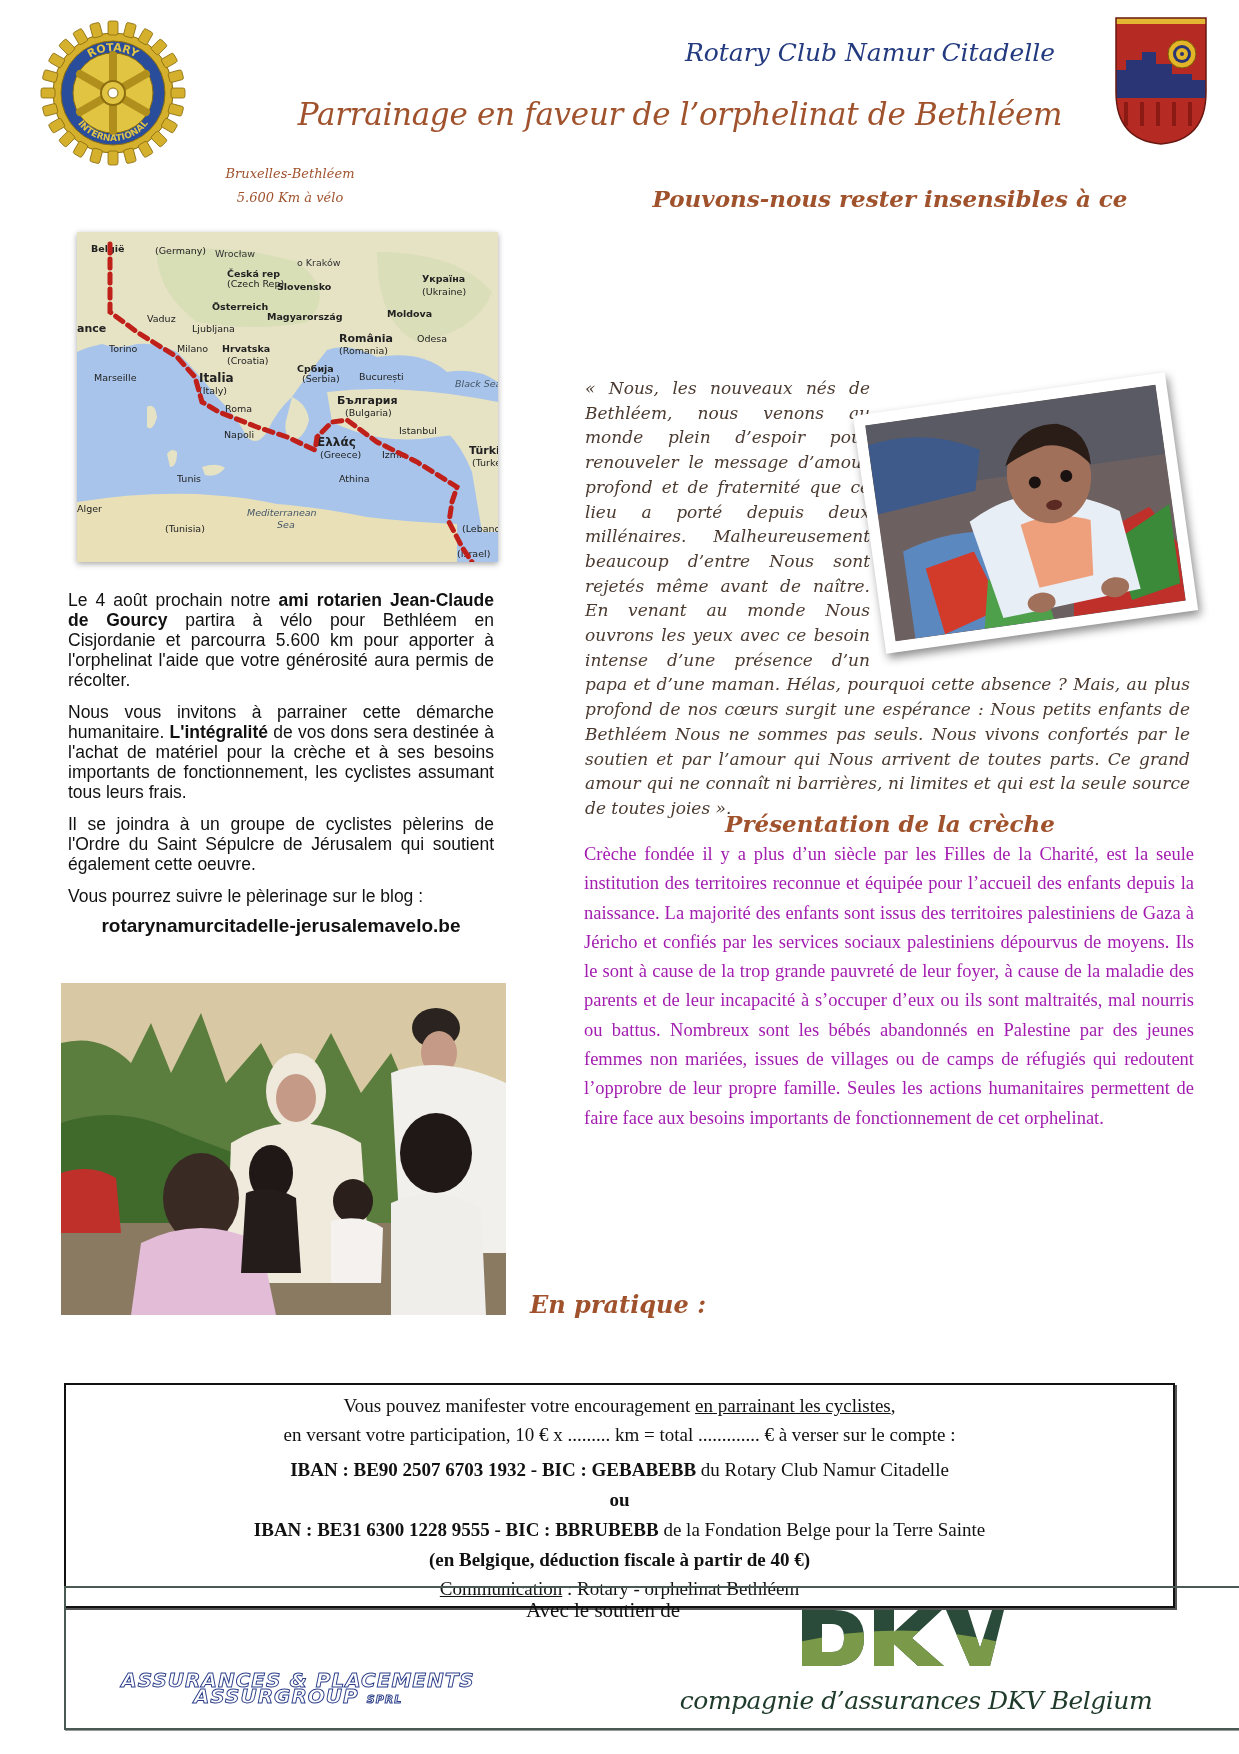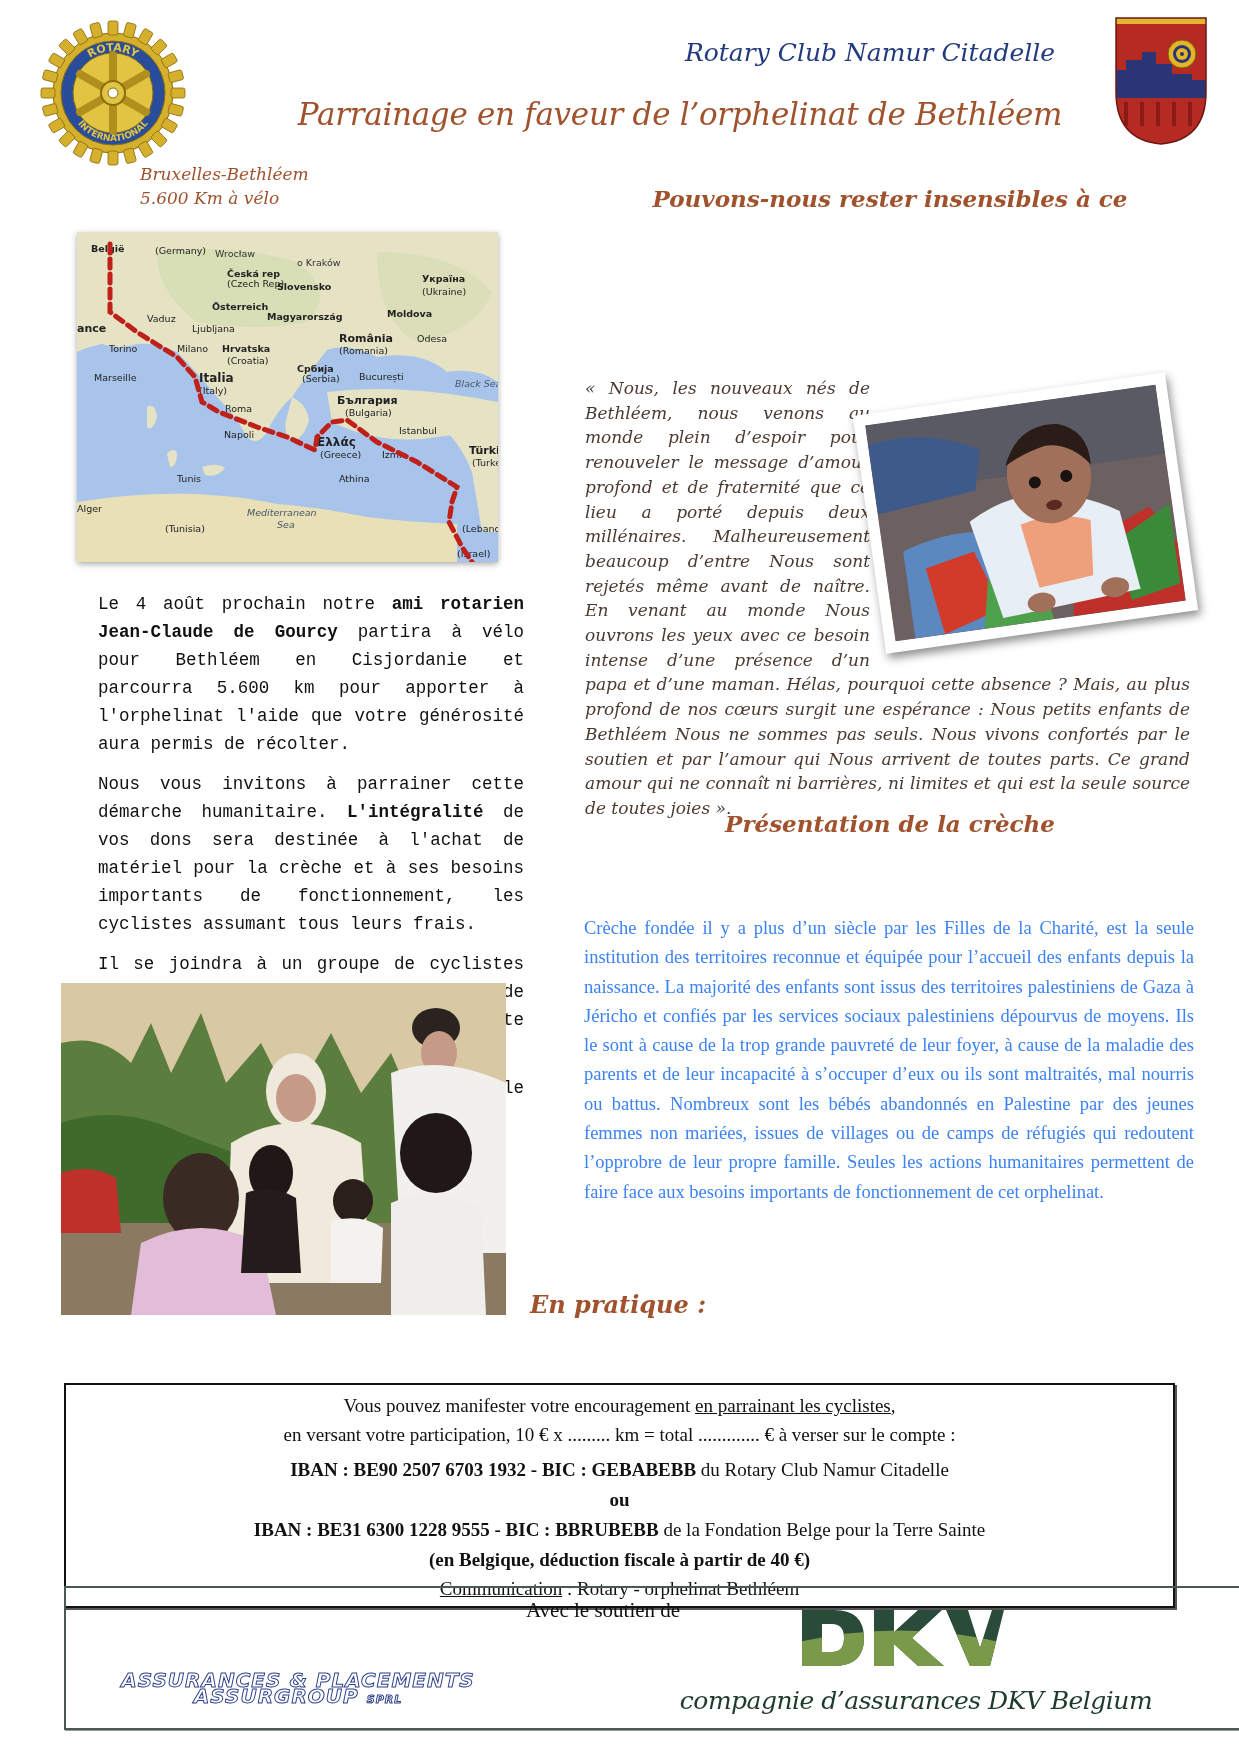--- a/index.html
+++ b/index.html
@@ -8,41 +8,41 @@
 
     .abs { position: absolute; }
 
     
     #rotary-logo { left: 38px; top: 18px; width: 150px; height: 150px; }
     #club-title { left: 600px; top: 38px; width: 540px; text-align: center; font-family: "DejaVu Serif", serif; font-style: italic; font-size: 25px; color: #233a7f; }
     #main-title { left: 250px; top: 96px; width: 860px; text-align: center; font-family: "DejaVu Serif", serif; font-style: italic; font-size: 31px; color: #a0522d; letter-spacing: -0.3px; }
     #shield { left: 1112px; top: 12px; width: 98px; height: 135px; }
 
     
-    #route-title { left: 140px; top: 162px; width: 300px; text-align: left; font-family: "DejaVu Serif", serif; font-style: italic; font-size: 17px; line-height: 24px; color: #a0522d; }
+    #route-title { left: 140px; top: 162px; width: 300px; text-align: center; font-family: "DejaVu Serif", serif; font-style: italic; font-size: 13px; line-height: 24px; color: #a0522d; }
     #map { left: 77px; top: 232px; width: 421px; height: 330px; background: #a9c3e8; box-shadow: 0 2px 6px rgba(0,0,0,0.35); overflow: hidden; }
 
-    #left-text { left: 98px; top: 590px; width: 426px; font-family: Liberation Mono, monospace; font-size: 17.5px; line-height: 28px; text-align: justify; color: #111; }
+    #left-text { left: 68px; top: 590px; width: 426px; font-family: Liberation Sans, sans-serif; font-size: 17.5px; line-height: 20px; text-align: justify; color: #111; }
     #left-text p { margin-bottom: 12px; }
     #left-text b { font-weight: bold; }
     #blog-url { display: block; text-align: center; font-weight: bold; font-size: 19px; margin-top: -2px; }
 
     #group-photo { left: 61px; top: 983px; width: 445px; height: 332px; overflow: hidden; background: #c9b994; }
 
     
     #question-title { left: 620px; top: 182px; width: 540px; text-align: center; font-family: "DejaVu Serif", serif; font-style: italic; font-size: 23px; line-height: 33px; color: #a0522d; font-weight: bold; }
 
     #quote { left: 585px; top: 278px; width: 605px; font-family: "DejaVu Serif", serif; font-style: italic; font-size: 17px; line-height: 24.7px; color: #4a3a30; text-align: justify; }
     #quote .float-space { float: right; width: 320px; height: 292px; shape-outside: inset(0); }
 
     #baby-photo-frame { left: 868px; top: 393px; width: 315px; height: 240px; background: #fff; transform: rotate(-8deg); box-shadow: 2px 5px 10px rgba(0,0,0,0.45); padding: 11px; }
     #baby-photo { width: 100%; height: 100%; overflow: hidden; background: #6d6462; }
 
     #creche-title { left: 620px; top: 810px; width: 540px; text-align: center; font-family: "DejaVu Serif", serif; font-style: italic; font-weight: bold; font-size: 23px; color: #a0522d; }
-    #creche-text { left: 584px; top: 914px; width: 610px; font-family: "Liberation Serif", serif; font-size: 18.5px; line-height: 29.3px; text-align: justify; color: #3b82f6; }
+    #creche-text { left: 584px; top: 840px; width: 610px; font-family: "Liberation Serif", serif; font-size: 18.5px; line-height: 29.3px; text-align: justify; color: #a21caf; }
 
     
     #practical-title { left: 530px; top: 1290px; width: 200px; font-family: "DejaVu Serif", serif; font-style: italic; font-size: 24px; font-weight: bold; color: #a0522d; }
     #practical-box { left: 64px; top: 1383px; width: 1111px; height: 225px; border: 2px solid #111; box-shadow: 2px 2px 0 #555; text-align: center; font-family: "Liberation Serif", serif; font-size: 19px; color: #111; padding-top: 6px; }
     #practical-box .line { display: block; line-height: 29px; }
     #practical-box .line.bank { line-height: 30px; }
     #practical-box b { font-weight: bold; }
     #practical-box u { text-decoration: underline; }
 
     

